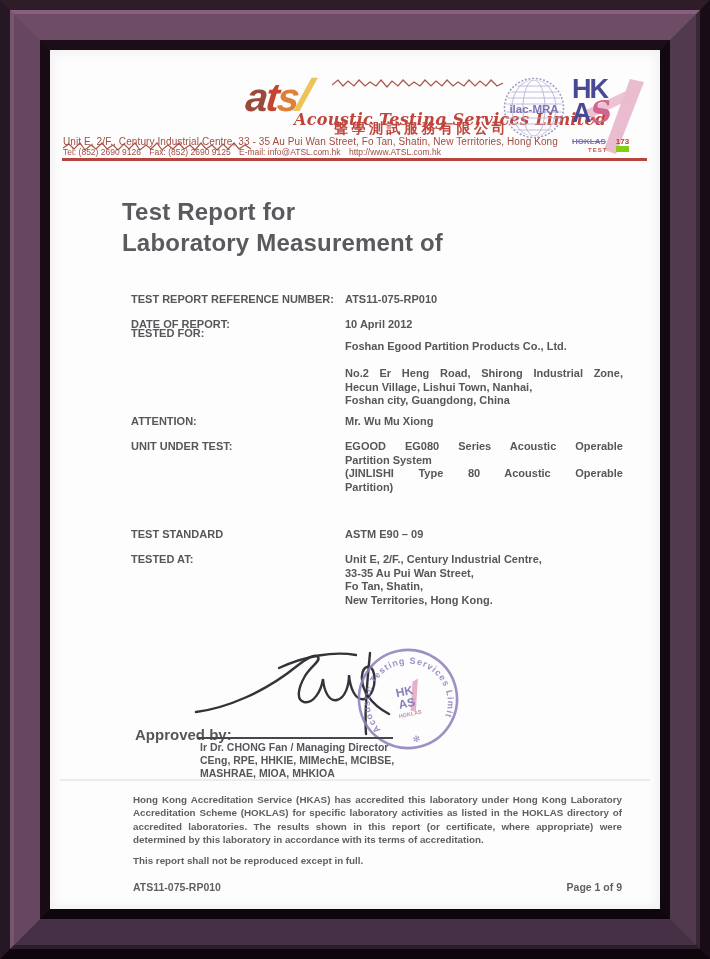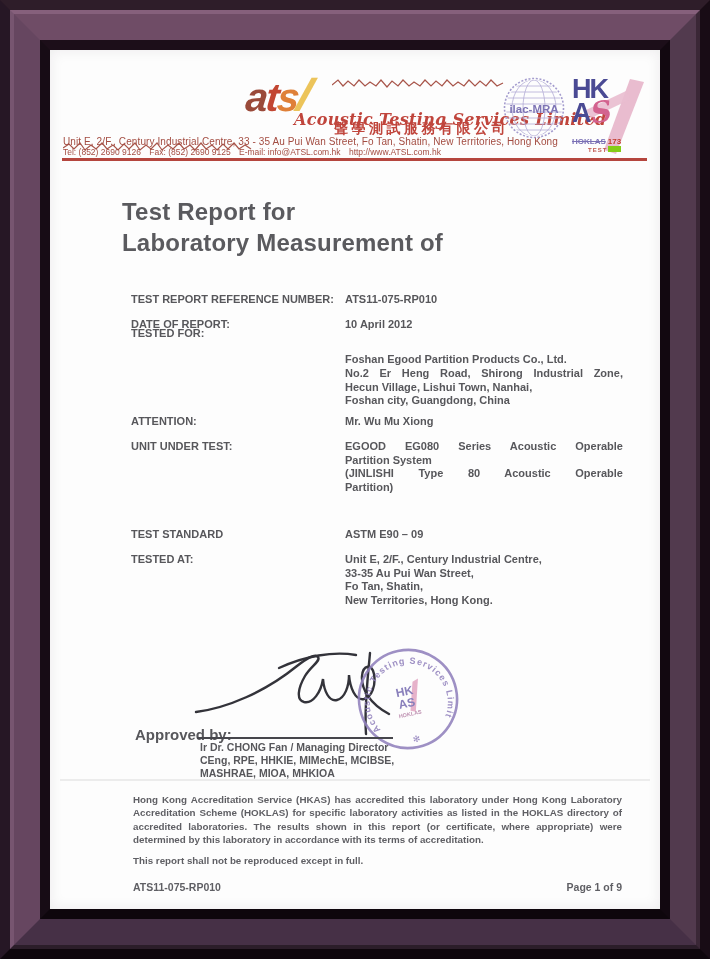--- a/index.html
+++ b/index.html
@@ -38,21 +38,21 @@
   .ilac{position:absolute;left:452px;top:26px;}
   .hkas{position:absolute;left:520px;top:28px;width:84px;height:80px;}
   .hkas-ribbon{position:absolute;left:0;top:0;}
   .hkas-hk,.hkas-as{position:absolute;left:2px;font-weight:900;font-size:27px;line-height:23px;
     letter-spacing:-2px;color:#4a4a94;}
   .hkas-hk{top:0;} .hkas-as{top:23px;}
   .hkas-s{display:inline-block;font-family:"DejaVu Serif",serif;font-style:italic;font-weight:bold;
     font-size:29px;color:#d3638f;transform:rotate(-8deg);margin-left:1px;letter-spacing:0;}
   .hoklas{position:absolute;left:2px;top:59px;font-size:8px;font-weight:bold;white-space:nowrap;}
   .hoklas-word{color:#7a70b5;text-decoration:line-through;text-decoration-color:#7a70b5;}
-  .hoklas-num{color:#c0392b;border-bottom:6px solid #84cc16;margin-left:2px;}
+  .hoklas-num{color:#c0392b;border-bottom:6px solid #84cc16;margin-left:10px;}
   .hkas-test{position:absolute;left:18px;top:69px;font-size:6px;font-weight:bold;color:#c0564d;letter-spacing:1px;}
 
   
   .title{position:absolute;left:72px;top:146px;}
   .title div{font-size:24px;font-weight:bold;color:#5a5a5e;line-height:31px;letter-spacing:.2px;}
 
   
   .row-label{position:absolute;left:81px;font-weight:bold;font-size:11px;color:#57575b;white-space:nowrap;}
   .row-value{position:absolute;left:295px;font-weight:bold;font-size:11px;color:#57575b;white-space:nowrap;}
   .vblock{position:absolute;left:295px;width:278px;}
@@ -147,21 +147,21 @@
       <div>Laboratory Measurement of</div>
     </div>
 
     <div class="row-label" style="top:243px;">TEST REPORT REFERENCE NUMBER:</div>
     <div class="row-value" style="top:243px;">ATS11-075-RP010</div>
 
     <div class="row-label" style="top:268px;">DATE OF REPORT:</div>
     <div class="row-value" style="top:268px;text-align:center;">10 April 2012</div>
 
     <div class="row-label" style="top:277px;">TESTED FOR:</div>
-    <div class="row-value" style="top:303px;">Foshan Egood Partition Products Co., Ltd.</div>
+    <div class="row-value" style="top:290px;">Foshan Egood Partition Products Co., Ltd.</div>
 
     <div class="vblock" style="top:317px;">
       <div class="stretch">No.2 Er Heng Road, Shirong Industrial Zone,</div>
       <div>Hecun Village, Lishui Town, Nanhai,</div>
       <div>Foshan city, Guangdong, China</div>
     </div>
 
     <div class="row-label" style="top:365px;">ATTENTION:</div>
     <div class="row-value" style="top:365px;">Mr. Wu Mu Xiong</div>
 

